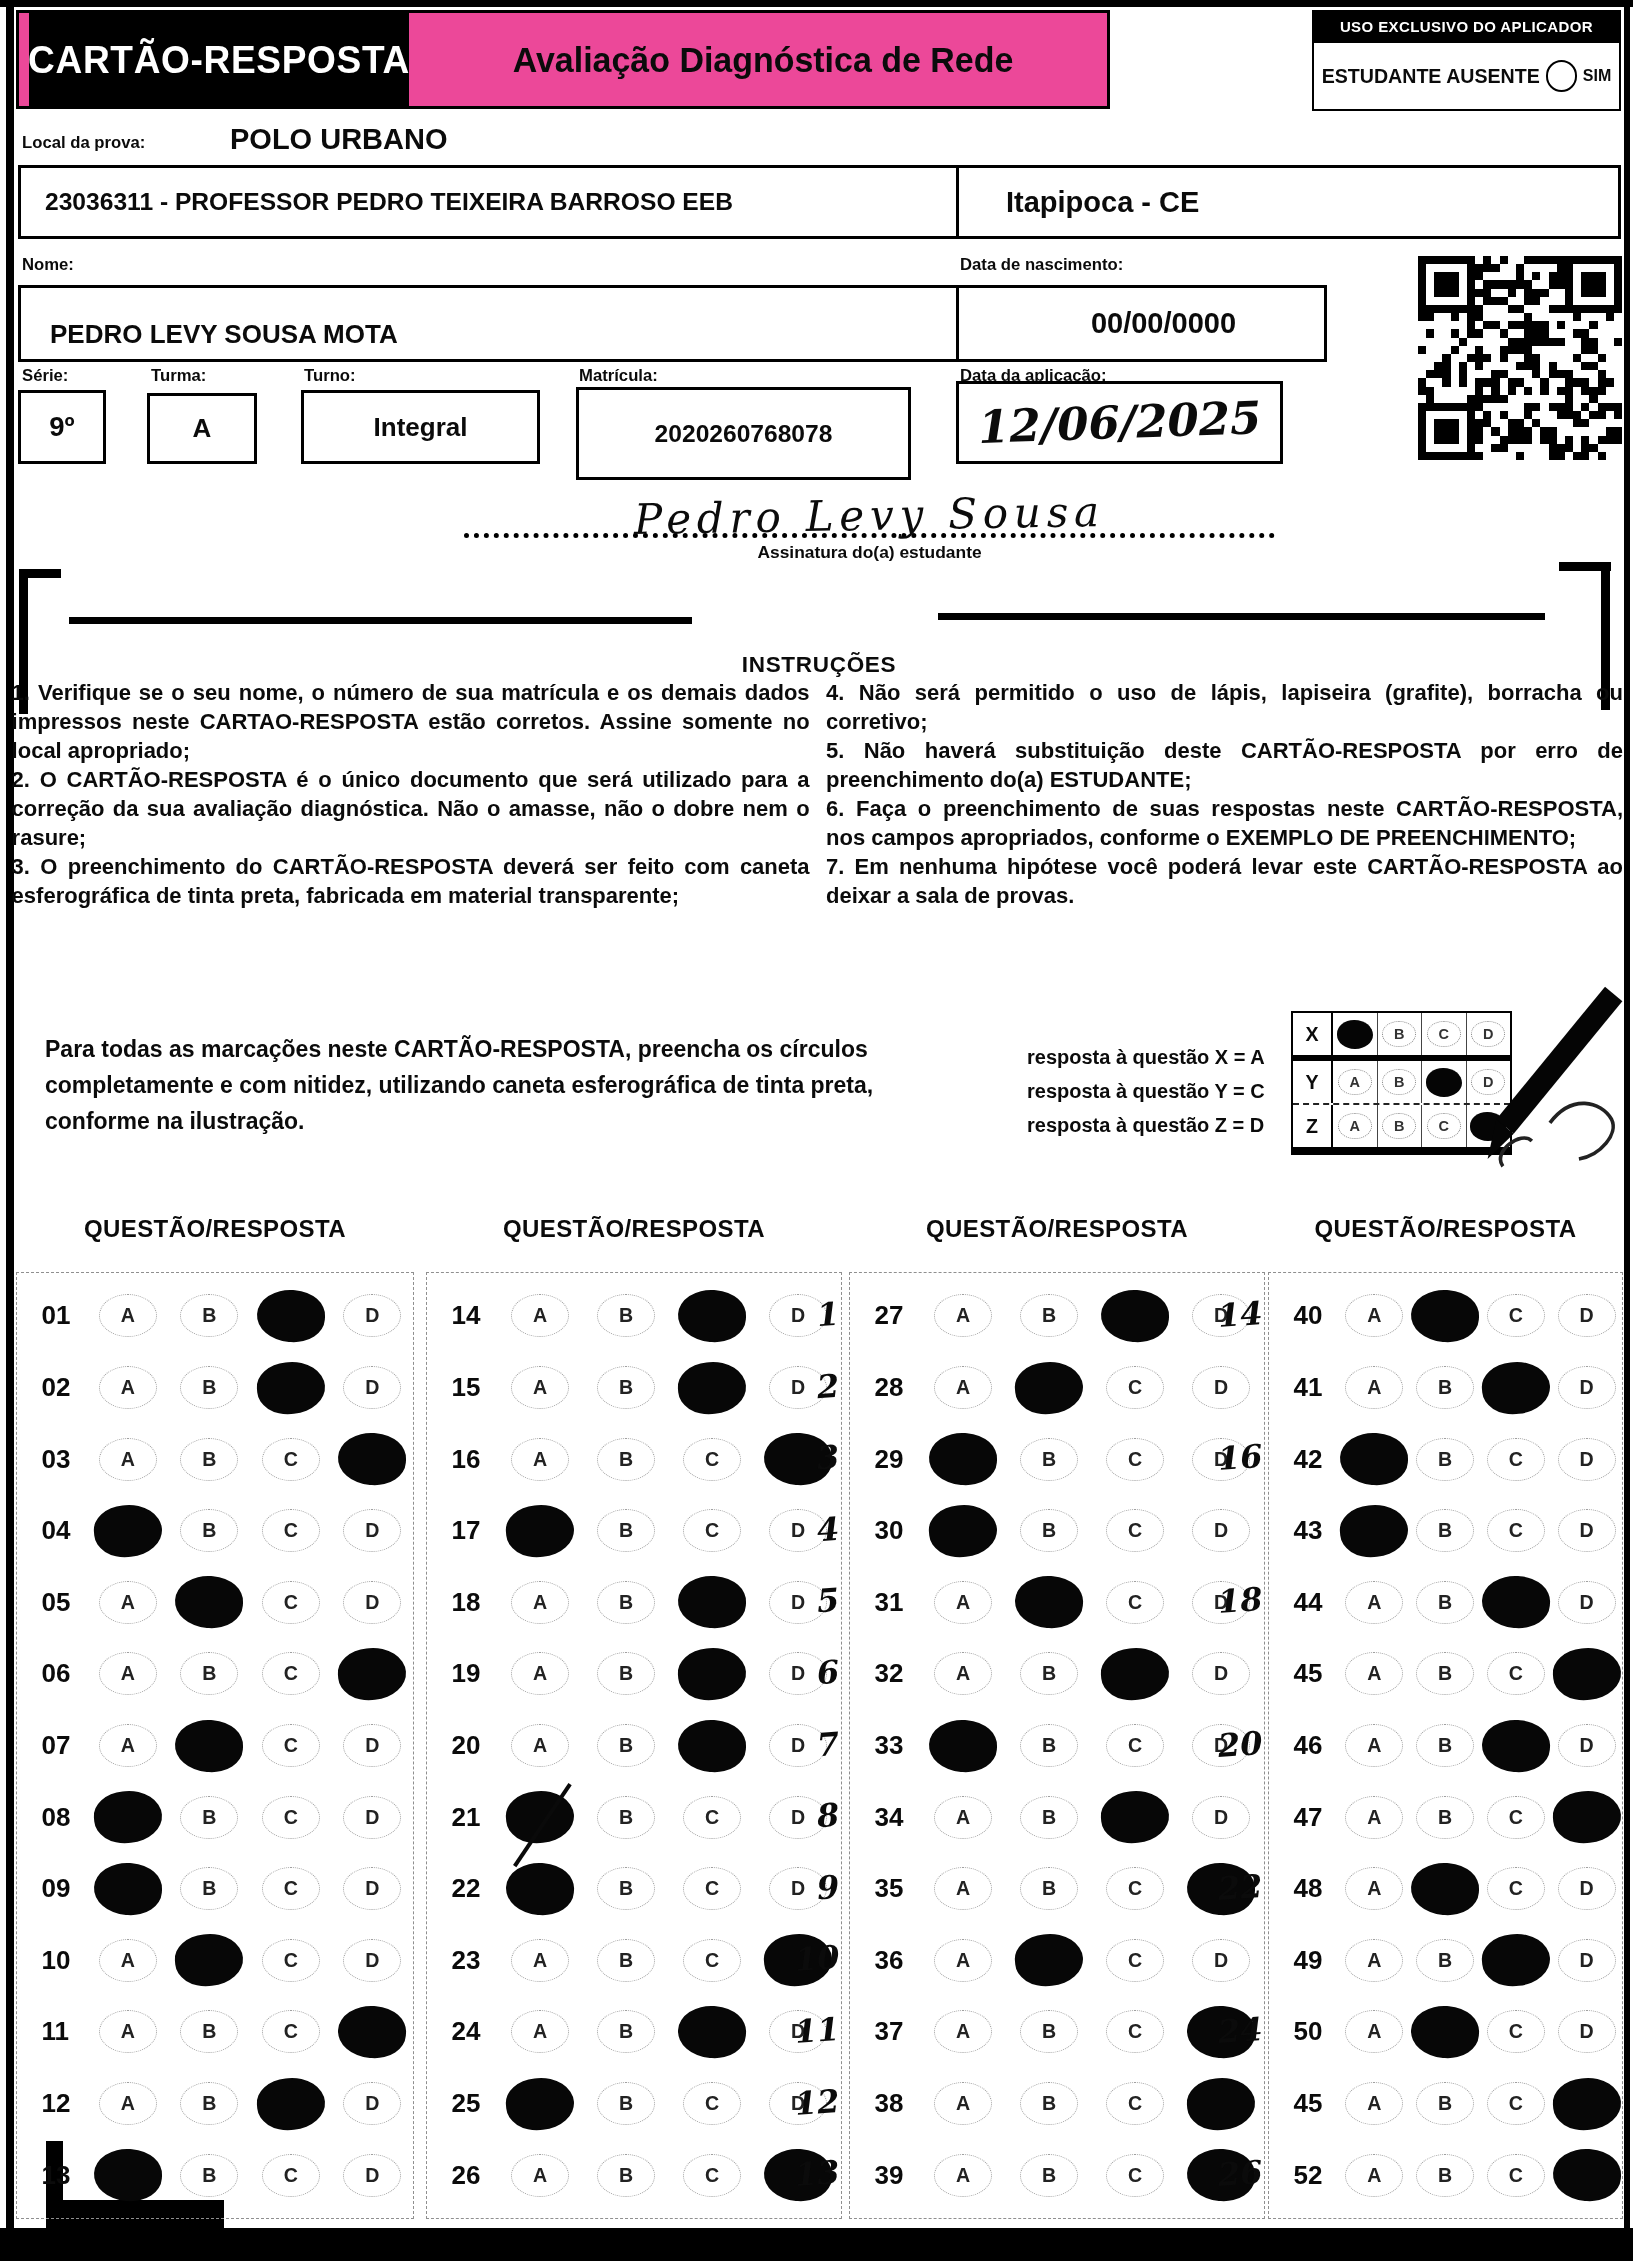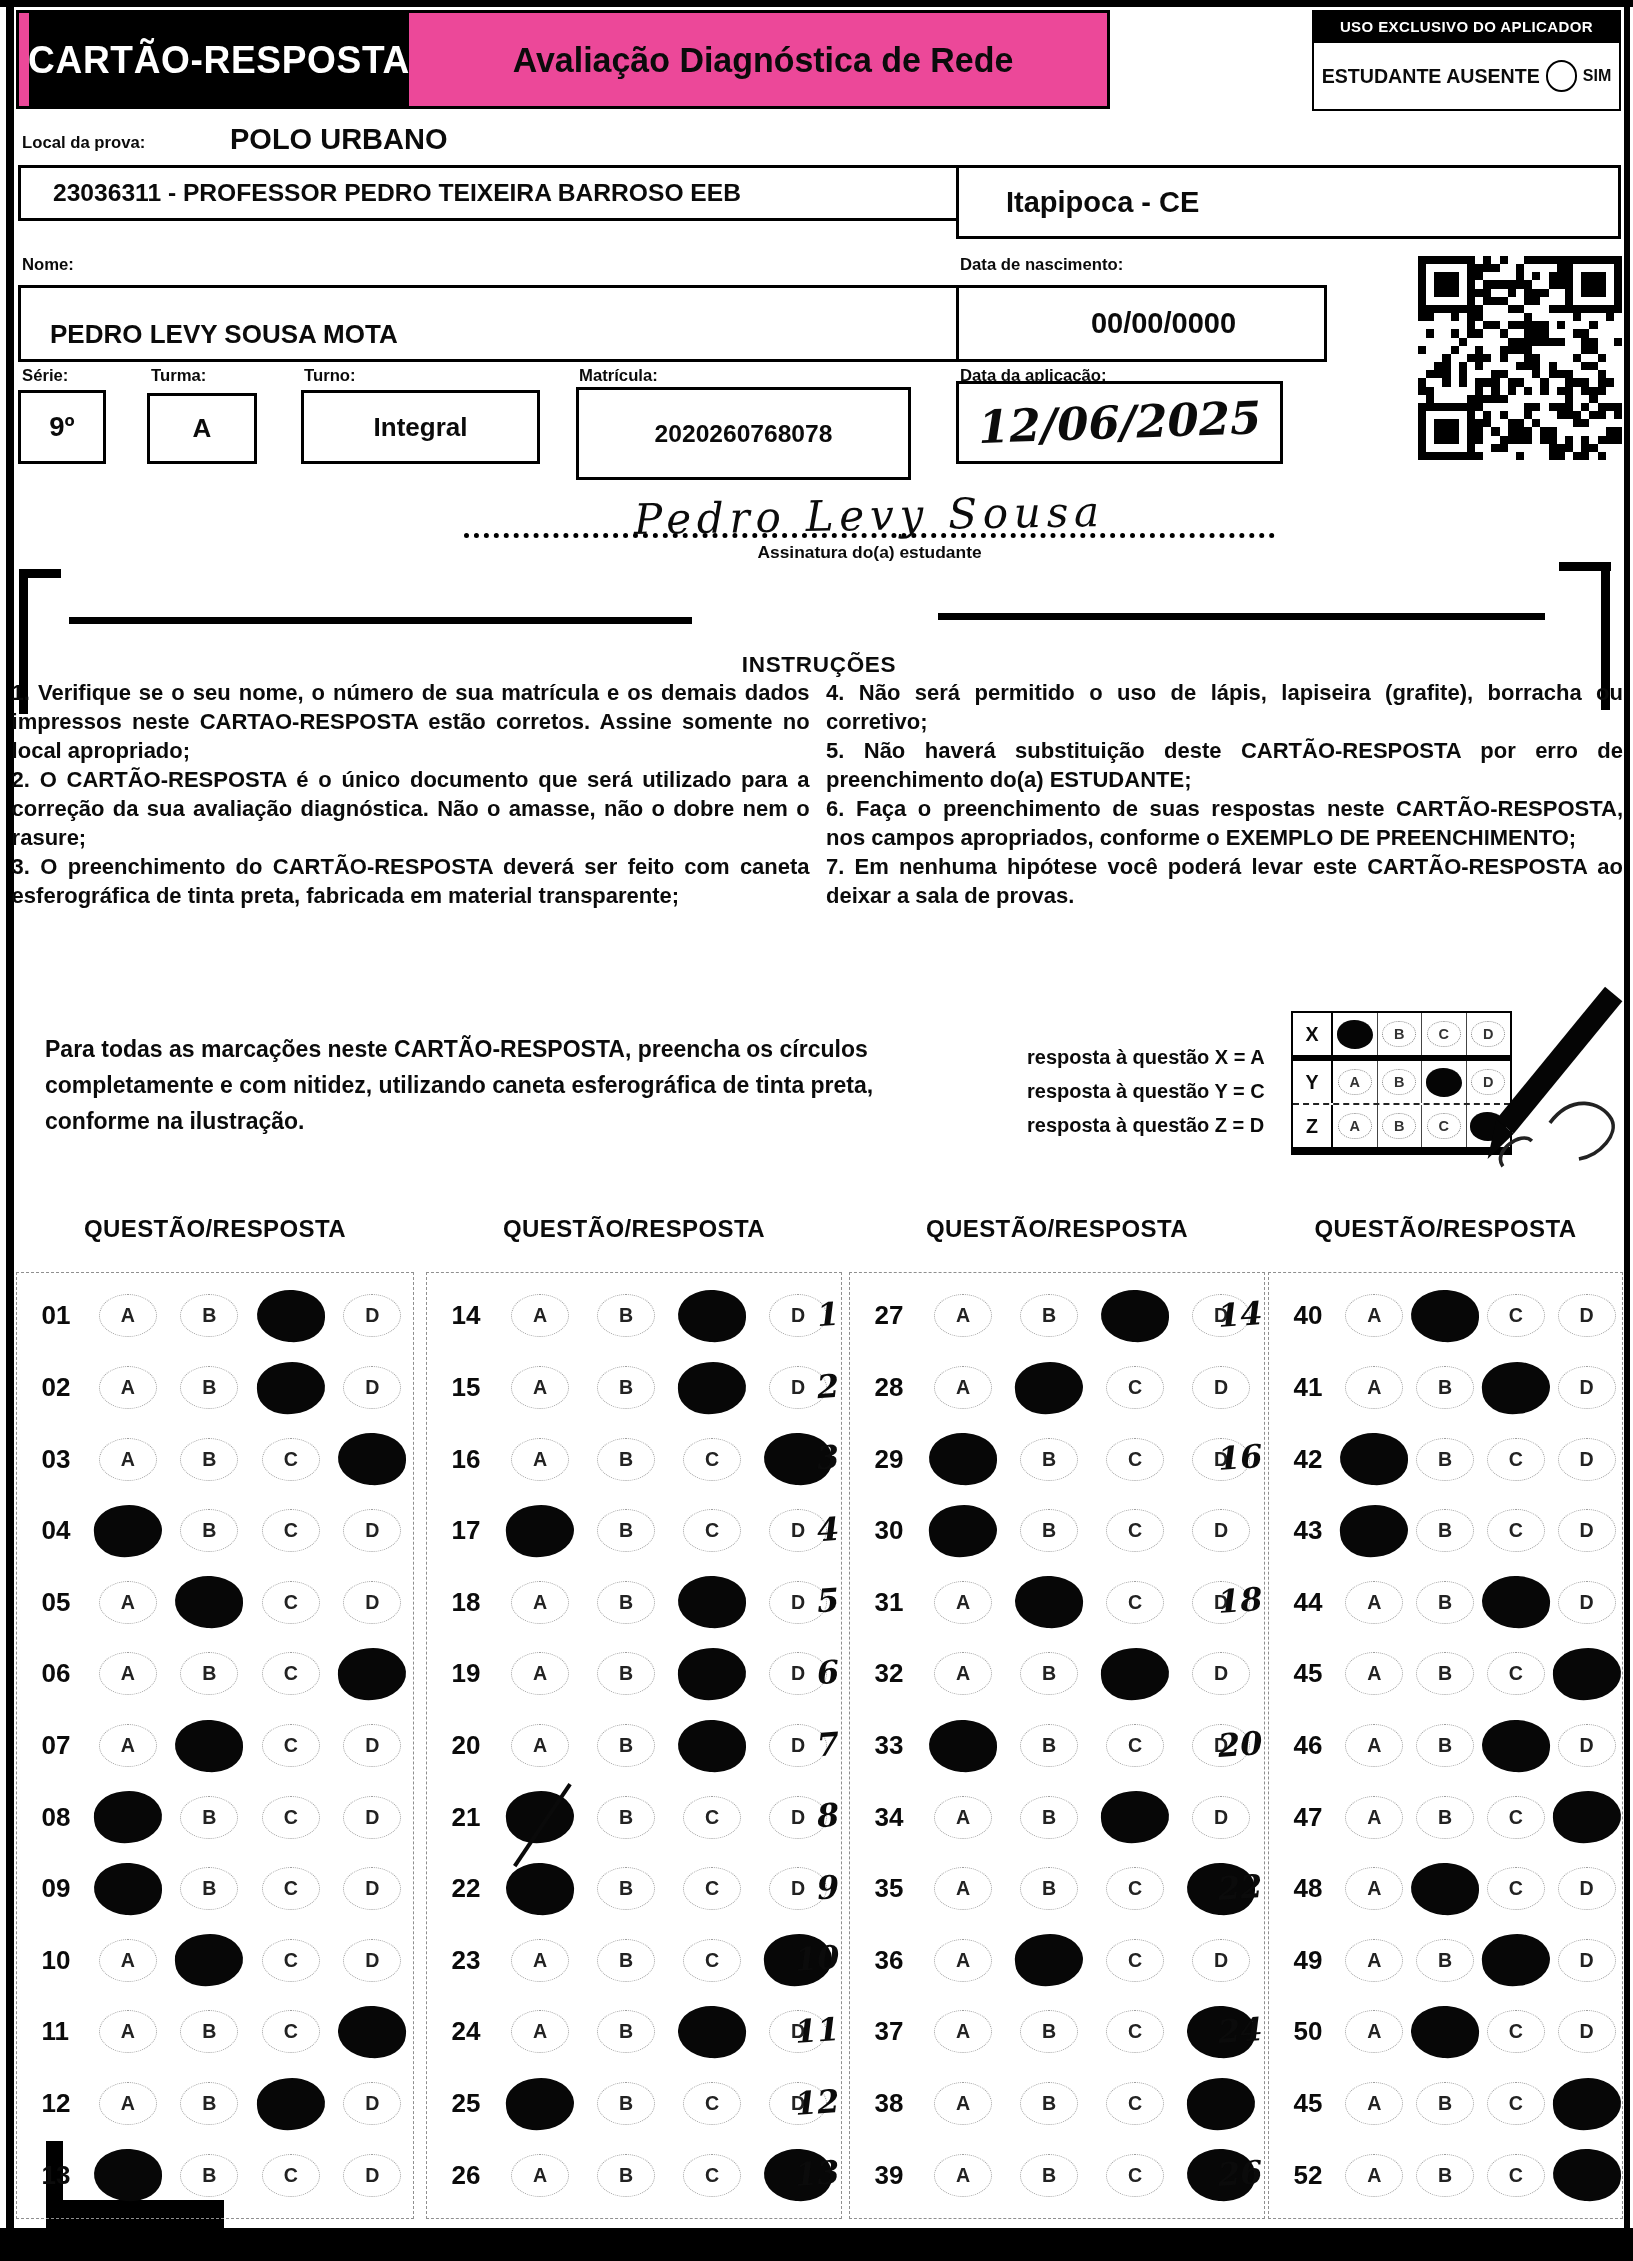--- a/index.html
+++ b/index.html
@@ -77,21 +77,21 @@
     <div class="applicator-body">
       <span>ESTUDANTE AUSENTE</span>
       <span class="absent-circle"></span>
       <span style="font-size:16px;">SIM</span>
     </div>
   </div>
 
   <span class="lbl" style="left:22px;top:133px;">Local da prova:</span>
   <span class="abs" style="left:230px;top:123px;font-size:29px;font-weight:800;">POLO URBANO</span>
 
-  <div class="fbox" style="left:18px;top:165px;width:950px;height:56px;padding-left:32px;">
+  <div class="fbox" style="left:18px;top:165px;width:950px;height:74px;padding-left:24px;">
     <span class="val" style="font-size:24.6px;">23036311 - PROFESSOR PEDRO TEIXEIRA BARROSO EEB</span>
   </div>
 
   <span class="lbl" style="left:960px;top:133px;margin-top:35px;">Município:</span>
   <div class="fbox" style="left:956px;top:165px;width:665px;height:74px;padding-left:47px;">
     <span class="val" style="font-size:29px;">Itapipoca - CE</span>
   </div>
 
   <span class="lbl" style="left:22px;top:255px;">Nome:</span>
   <div class="fbox" style="left:18px;top:285px;width:950px;height:77px;padding-left:29px;align-items:flex-end;">

